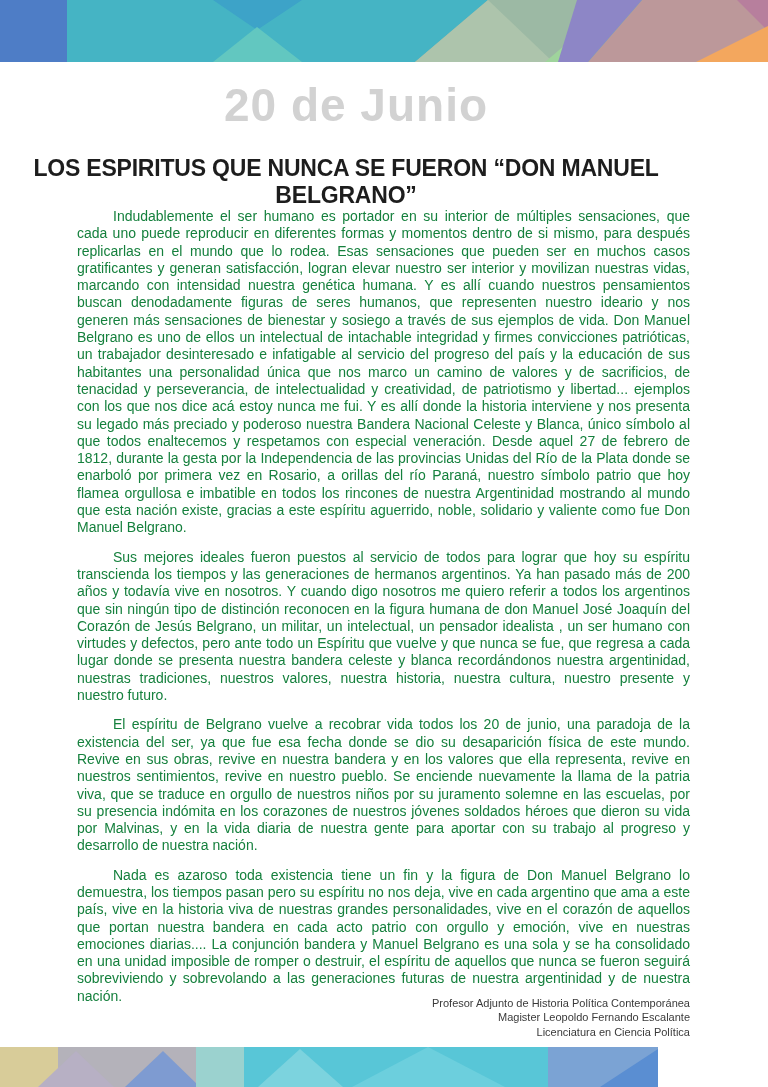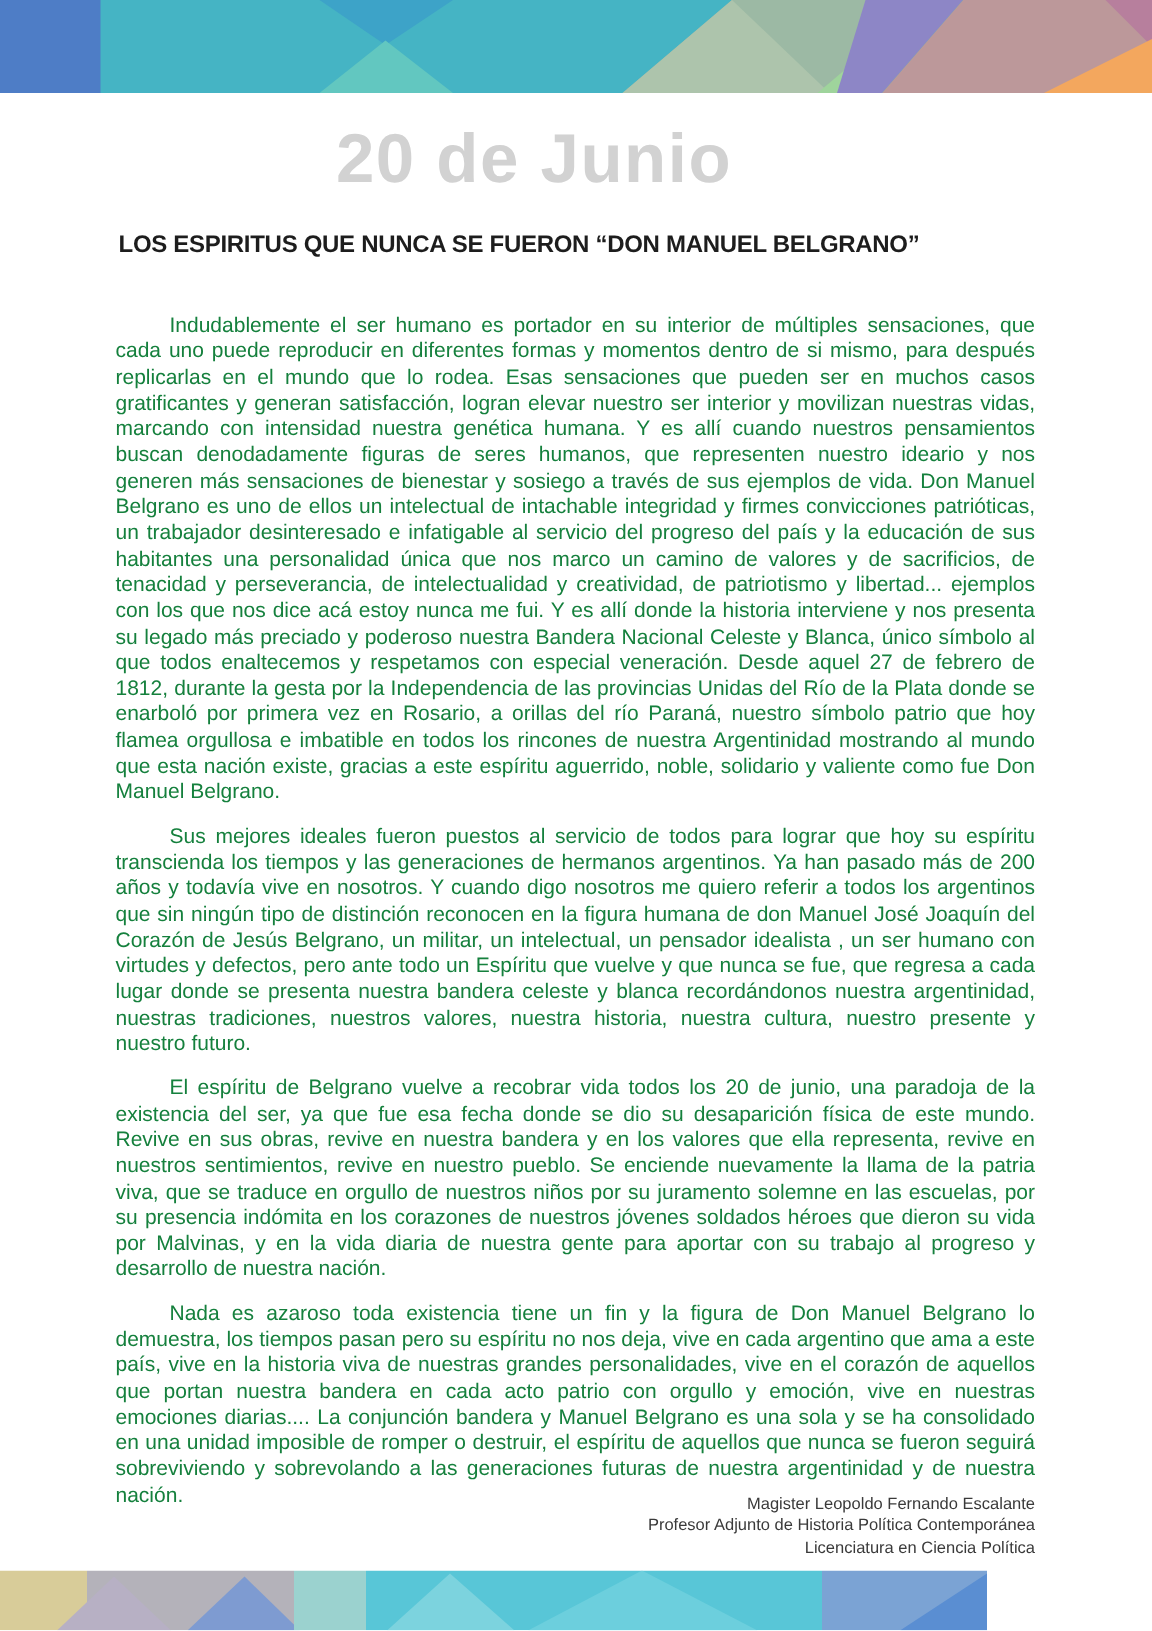--- a/index.html
+++ b/index.html
@@ -7,21 +7,21 @@
     position:relative; width:768px; height:1087px; background:#ffffff;
     font-family:"Liberation Sans", sans-serif; overflow:hidden;
   }
   .header-band { position:absolute; top:0; left:0; display:block; }
   .date-title {
     position:absolute; top:78px; left:0; width:712px; text-align:center;
     font-size:46px; font-weight:bold; color:#d2d2d2; letter-spacing:1px;
   }
   .heading {
     position:absolute; top:155px; left:0; width:692px; text-align:center;
-    font-size:16px; font-weight:bold; color:#1d1d1d; letter-spacing:-0.2px;
+    font-size:23px; font-weight:bold; color:#1d1d1d; letter-spacing:-0.2px;
   }
   .body-text {
     position:absolute; top:208px; left:77px; width:613px;
     font-size:14px; line-height:17.3px; color:#15803d; text-align:justify;
   }
   .body-text p { margin:0 0 12px 0; text-indent:36px; }
   .signature {
     position:absolute; top:996px; right:78px; text-align:right;
     font-size:11px; line-height:14.3px; color:#3a3a3a;
   }
@@ -61,22 +61,22 @@
   <div class="heading">LOS ESPIRITUS QUE NUNCA SE FUERON “DON MANUEL BELGRANO”</div>
 
   <div class="body-text">
     <p>Indudablemente el ser humano es portador en su interior de múltiples sensaciones, que cada uno puede reproducir en diferentes formas y momentos dentro de si mismo, para después replicarlas en el mundo que lo rodea. Esas sensaciones que pueden ser en muchos casos gratificantes y generan satisfacción, logran elevar nuestro ser interior y movilizan nuestras vidas, marcando con intensidad nuestra genética humana. Y es allí cuando nuestros pensamientos buscan denodadamente figuras de seres humanos, que representen nuestro ideario y nos generen más sensaciones de bienestar y sosiego a través de sus ejemplos de vida. Don Manuel Belgrano es uno de ellos un intelectual de intachable integridad y firmes convicciones patrióticas, un trabajador desinteresado e infatigable al servicio del progreso del país y la educación de sus habitantes una personalidad única que nos marco un camino de valores y de sacrificios, de tenacidad y perseverancia, de intelectualidad y creatividad, de patriotismo y libertad... ejemplos con los que nos dice acá estoy nunca me fui. Y es allí donde la historia interviene y nos presenta su legado más preciado y poderoso nuestra Bandera Nacional Celeste y Blanca, único símbolo al que todos enaltecemos y respetamos con especial veneración. Desde aquel 27 de febrero de 1812, durante la gesta por la Independencia de las provincias Unidas del Río de la Plata donde se enarboló por primera vez en Rosario, a orillas del río Paraná, nuestro símbolo patrio que hoy flamea orgullosa e imbatible en todos los rincones de nuestra Argentinidad mostrando al mundo que esta nación existe, gracias a este espíritu aguerrido, noble, solidario y valiente como fue Don Manuel Belgrano.</p>
     <p>Sus mejores ideales fueron puestos al servicio de todos para lograr que hoy su espíritu transcienda los tiempos y las generaciones de hermanos argentinos. Ya han pasado más de 200 años y todavía vive en nosotros. Y cuando digo nosotros me quiero referir a todos los argentinos que sin ningún tipo de distinción reconocen en la figura humana de don Manuel José Joaquín del Corazón de Jesús Belgrano, un militar, un intelectual, un pensador idealista , un ser humano con virtudes y defectos, pero ante todo un Espíritu que vuelve y que nunca se fue, que regresa a cada lugar donde se presenta nuestra bandera celeste y blanca recordándonos nuestra argentinidad, nuestras tradiciones, nuestros valores, nuestra historia, nuestra cultura, nuestro presente y nuestro futuro.</p>
     <p>El espíritu de Belgrano vuelve a recobrar vida todos los 20 de junio, una paradoja de la existencia del ser, ya que fue esa fecha donde se dio su desaparición física de este mundo. Revive en sus obras, revive en nuestra bandera y en los valores que ella representa, revive en nuestros sentimientos, revive en nuestro pueblo. Se enciende nuevamente la llama de la patria viva, que se traduce en orgullo de nuestros niños por su juramento solemne en las escuelas, por su presencia indómita en los corazones de nuestros jóvenes soldados héroes que dieron su vida por Malvinas, y en la vida diaria de nuestra gente para aportar con su trabajo al progreso y desarrollo de nuestra nación.</p>
     <p>Nada es azaroso toda existencia tiene un fin y la figura de Don Manuel Belgrano lo demuestra, los tiempos pasan pero su espíritu no nos deja, vive en cada argentino que ama a este país, vive en la historia viva de nuestras grandes personalidades, vive en el corazón de aquellos que portan nuestra bandera en cada acto patrio con orgullo y emoción, vive en nuestras emociones diarias.... La conjunción bandera y Manuel Belgrano es una sola y se ha consolidado en una unidad imposible de romper o destruir, el espíritu de aquellos que nunca se fueron seguirá sobreviviendo y sobrevolando a las generaciones futuras de nuestra argentinidad y de nuestra nación.</p>
   </div>
 
   <div class="signature">
+    <div>Profesor Adjunto de Historia Política Contemporánea</div>
     <div>Magister Leopoldo Fernando Escalante</div>
-    <div>Profesor Adjunto de Historia Política Contemporánea</div>
     <div>Licenciatura en Ciencia Política</div>
   </div>
 
   <svg class="footer-band" width="768" height="40" viewBox="0 0 768 40">
     <rect x="0" y="0" width="58" height="40" fill="#d8cc99"></rect>
     <rect x="58" y="0" width="138" height="40" fill="#b4b2ba"></rect>
     <polygon points="38,40 76,4 114,40" fill="#b7b0c4"></polygon>
     <polygon points="125,40 163,4 200,40" fill="#7e9bd1"></polygon>
     <rect x="196" y="0" width="48" height="40" fill="#9bd2cf"></rect>
     <rect x="244" y="0" width="304" height="40" fill="#58c6d7"></rect>

